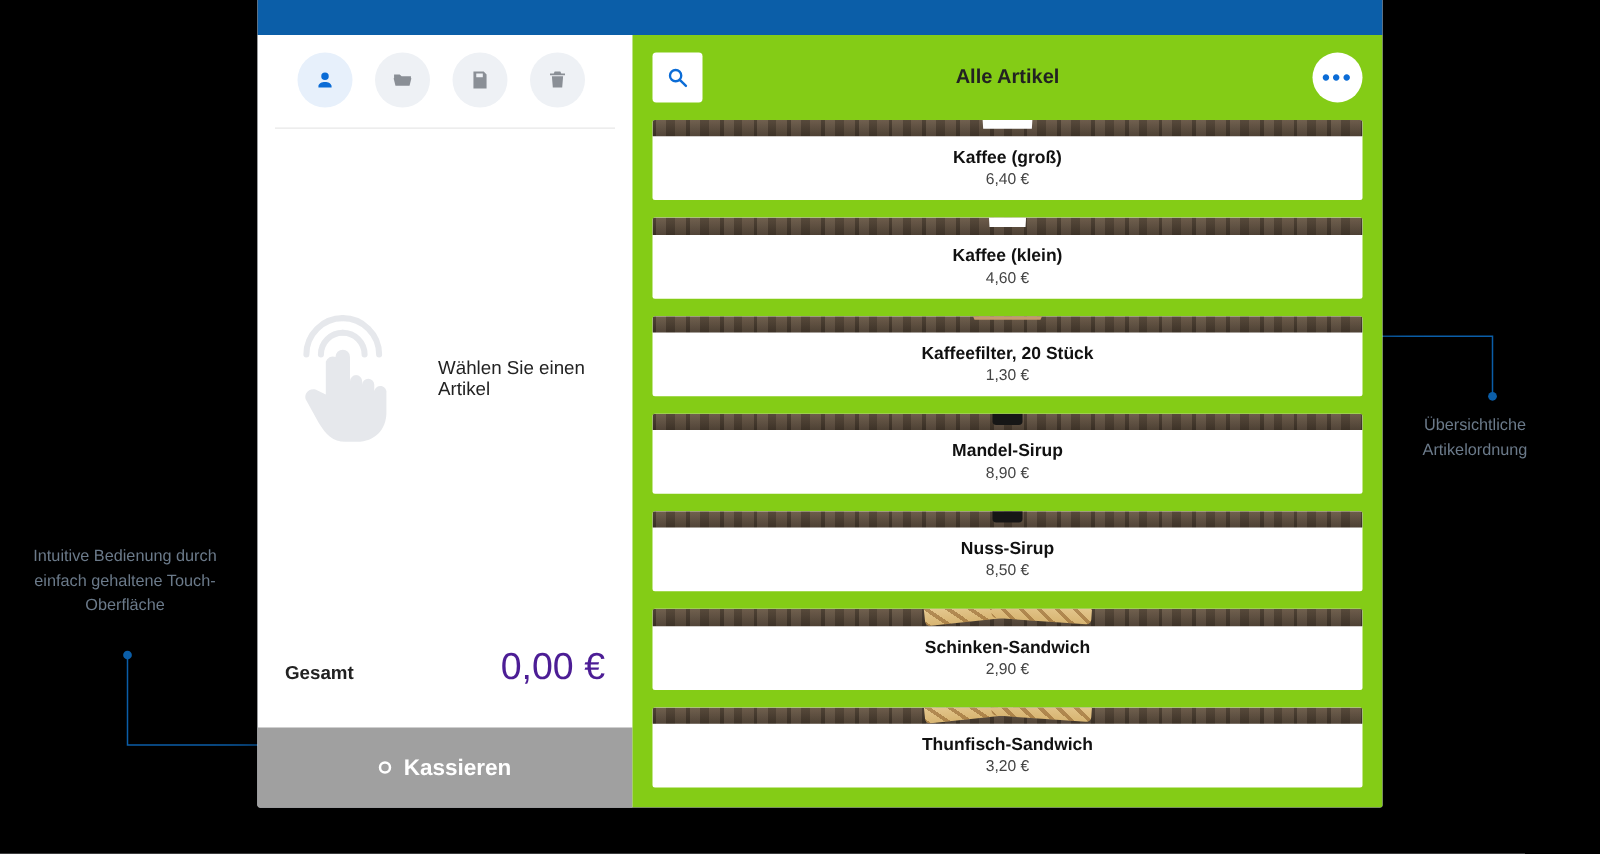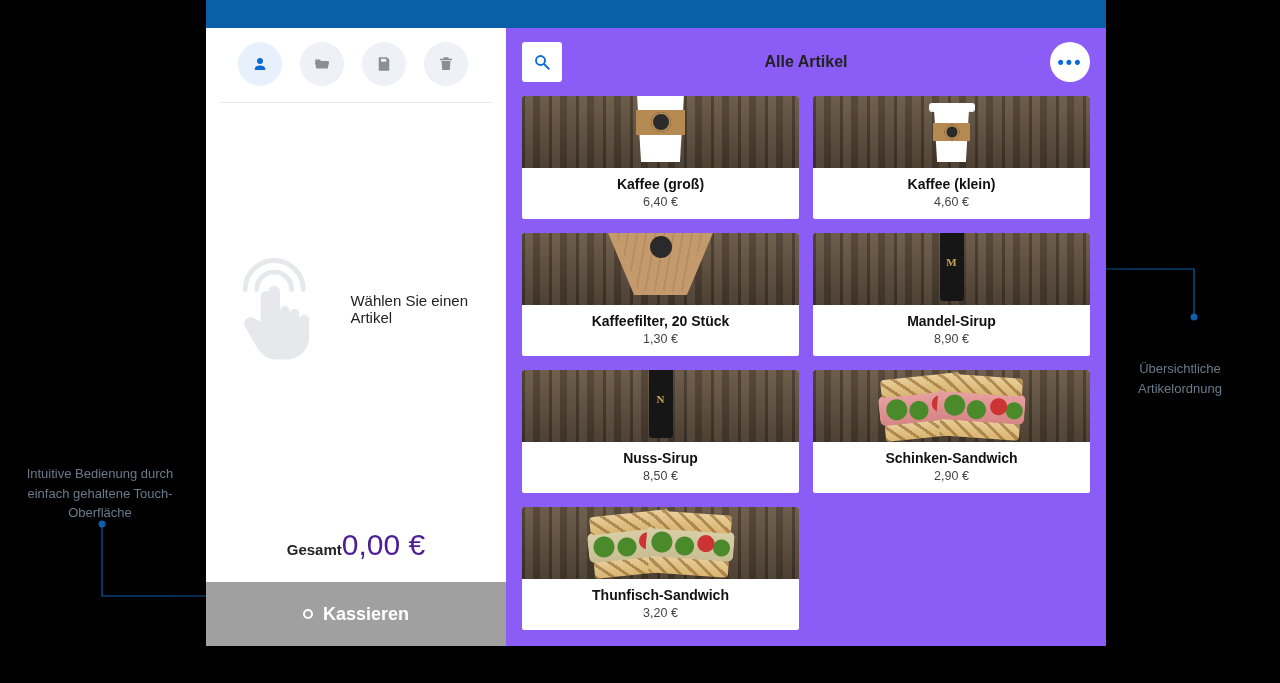--- a/index.html
+++ b/index.html
@@ -11,21 +11,20 @@
     overflow: hidden;
     position: relative;
   }
   .annotation {
     position: absolute;
     color: #6b7a8a;
     font-size: 13px;
     line-height: 1.5;
     text-align: center;
     width: 160px;
-    margin-top: 29px;
   }
   .annotation-left { left: 20px; top: 435px; }
   .annotation-right { right: 20px; top: 330px; }
 
   .callout {
     position: absolute;
     pointer-events: none;
   }
 
   .app {
@@ -79,23 +78,23 @@
     align-items: center;
     justify-content: center;
     gap: 18px;
     padding: 10px;
   }
   .empty-state .hand-icon { width: 130px; height: 130px; opacity: .9; }
   .empty-state .prompt { font-size: 15px; color: #222; }
 
   .total-row {
     display: flex;
-    justify-content: center;
+    justify-content: space-between;
     align-items: baseline;
-    padding: 14px 22px 20px;
+    padding: 14px 22px 31px;
   }
   .total-label { font-size: 15px; font-weight: 600; color: #222; }
   .total-amount { font-size: 30px; font-weight: 400; color: #4c1d95; }
 
   .checkout-btn {
     background: #a0a0a0;
     color: #fff;
     height: 64px;
     display: flex;
     align-items: center;
@@ -108,21 +107,21 @@
   .checkout-btn .circle {
     width: 10px; height: 10px;
     border: 2px solid #fff;
     border-radius: 50%;
   }
 
   .main {
     flex: 1;
     display: flex;
     flex-direction: column;
-    background: #8b5cf6;
+    background: #84cc16;
   }
   .main-header {
     display: flex;
     align-items: center;
     padding: 14px 16px;
     gap: 12px;
   }
   .search-btn {
     width: 40px; height: 40px;
     background: #fff;
@@ -149,21 +148,21 @@
     cursor: pointer;
     color: #0b6cd6;
     font-weight: 700;
     letter-spacing: 2px;
     font-size: 18px;
   }
 
   .grid {
     padding: 0 16px 16px;
     display: grid;
-    grid-template-columns: repeat(2, 1fr);
+    grid-template-columns: repeat(1, 1fr);
     gap: 14px;
     overflow: hidden;
   }
   .card {
     background: #fff;
     border-radius: 2px;
     overflow: hidden;
     cursor: pointer;
     display: flex;
     flex-direction: column;

